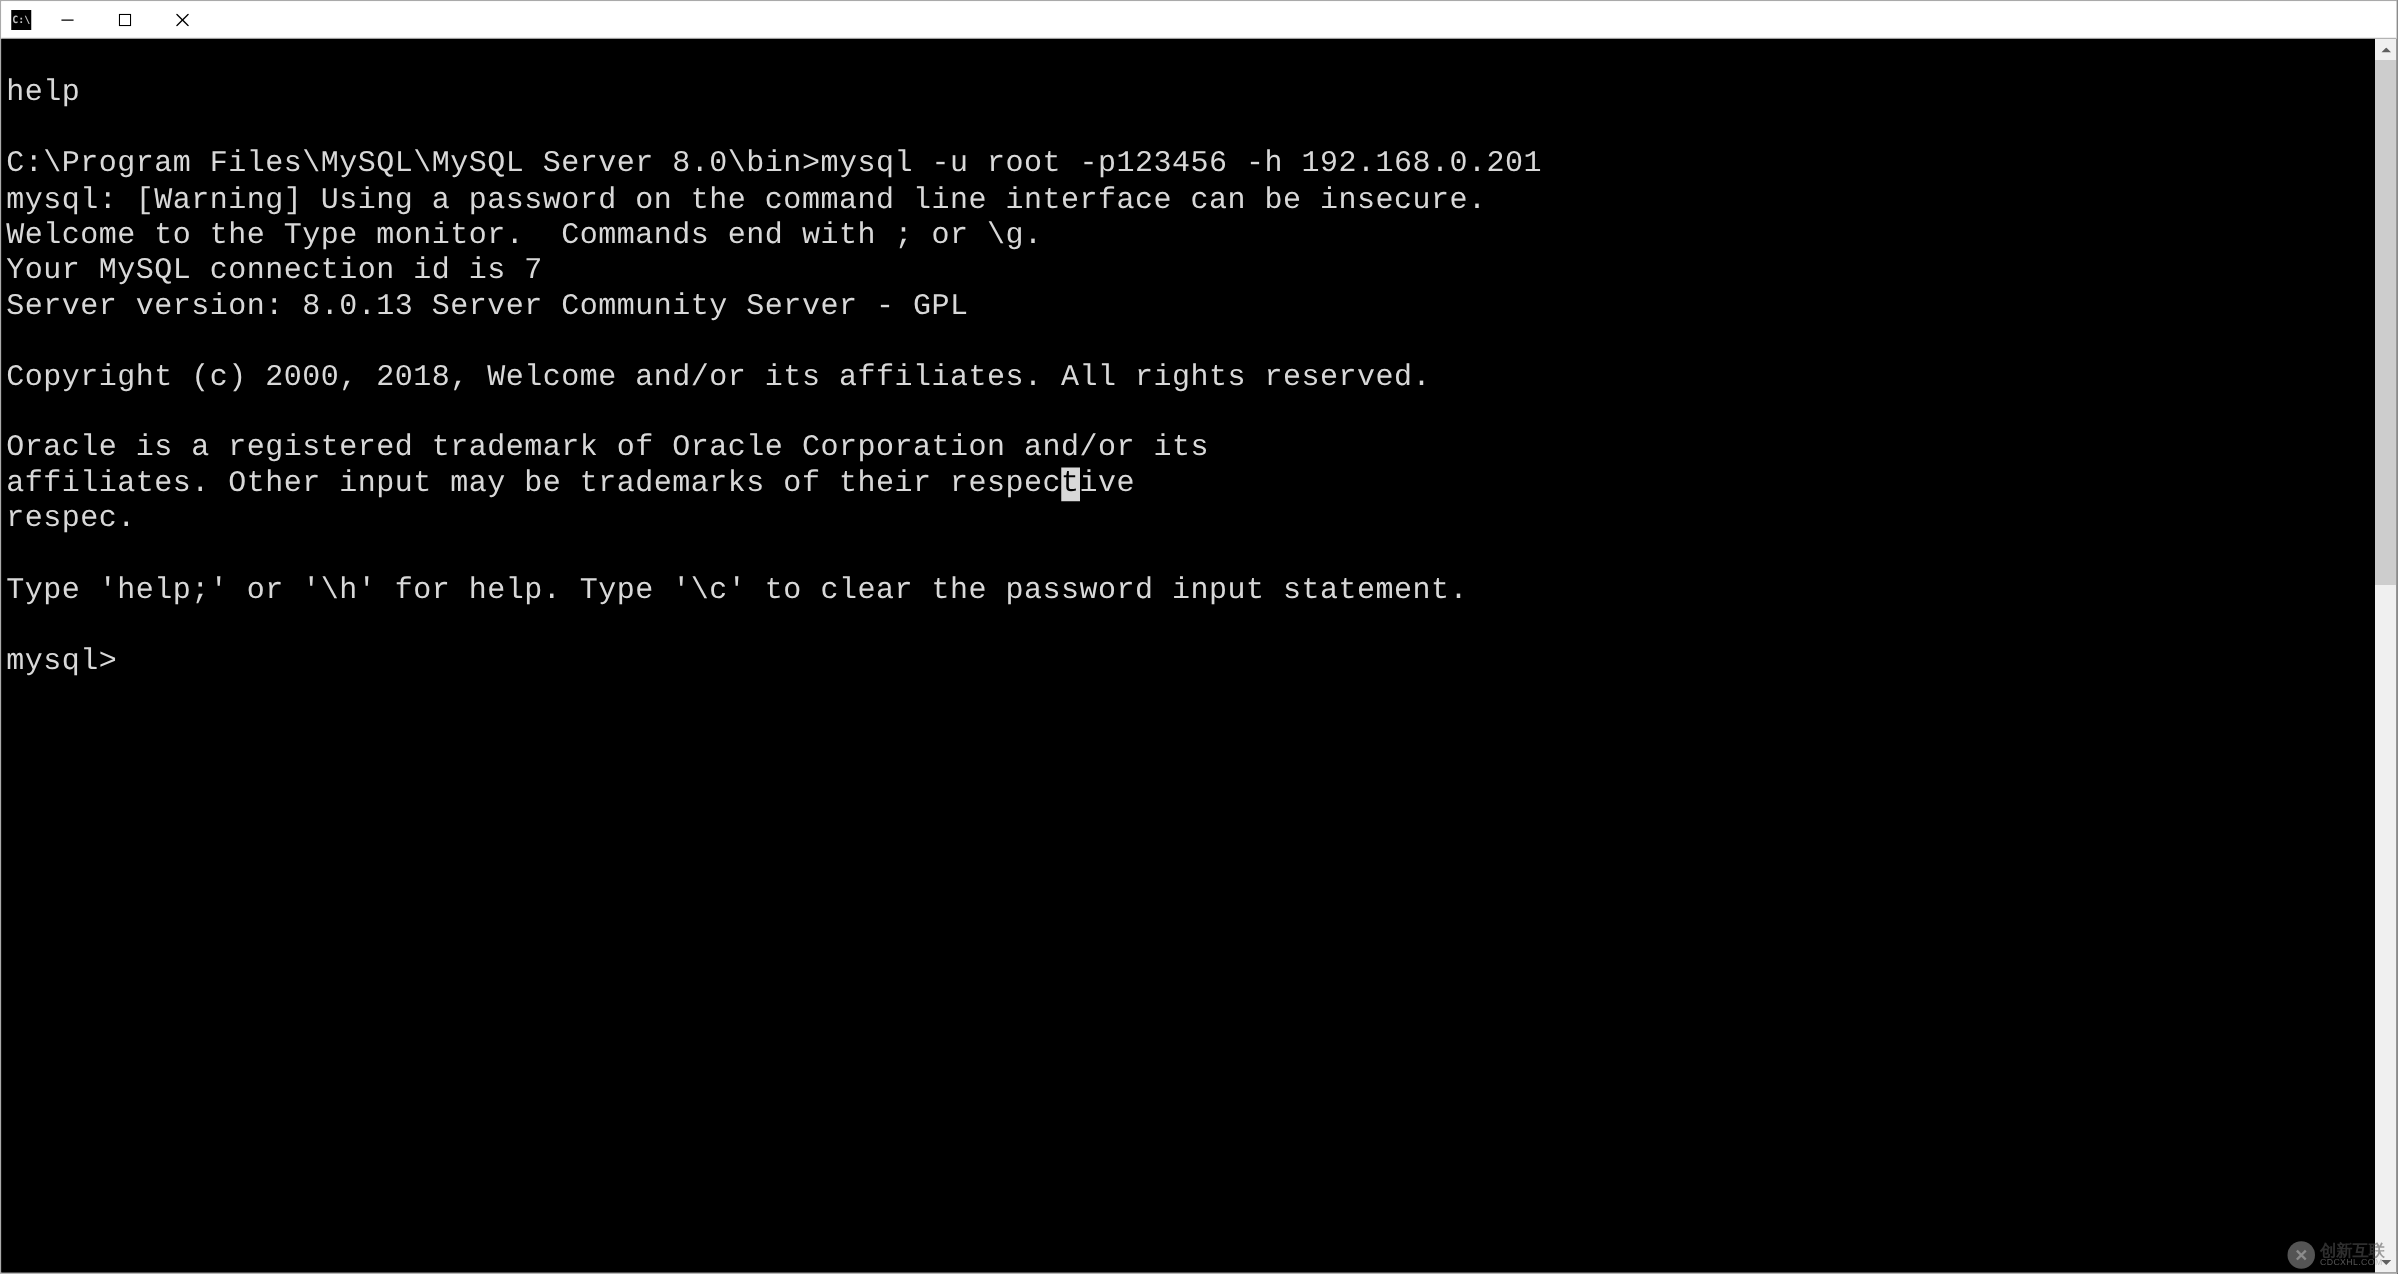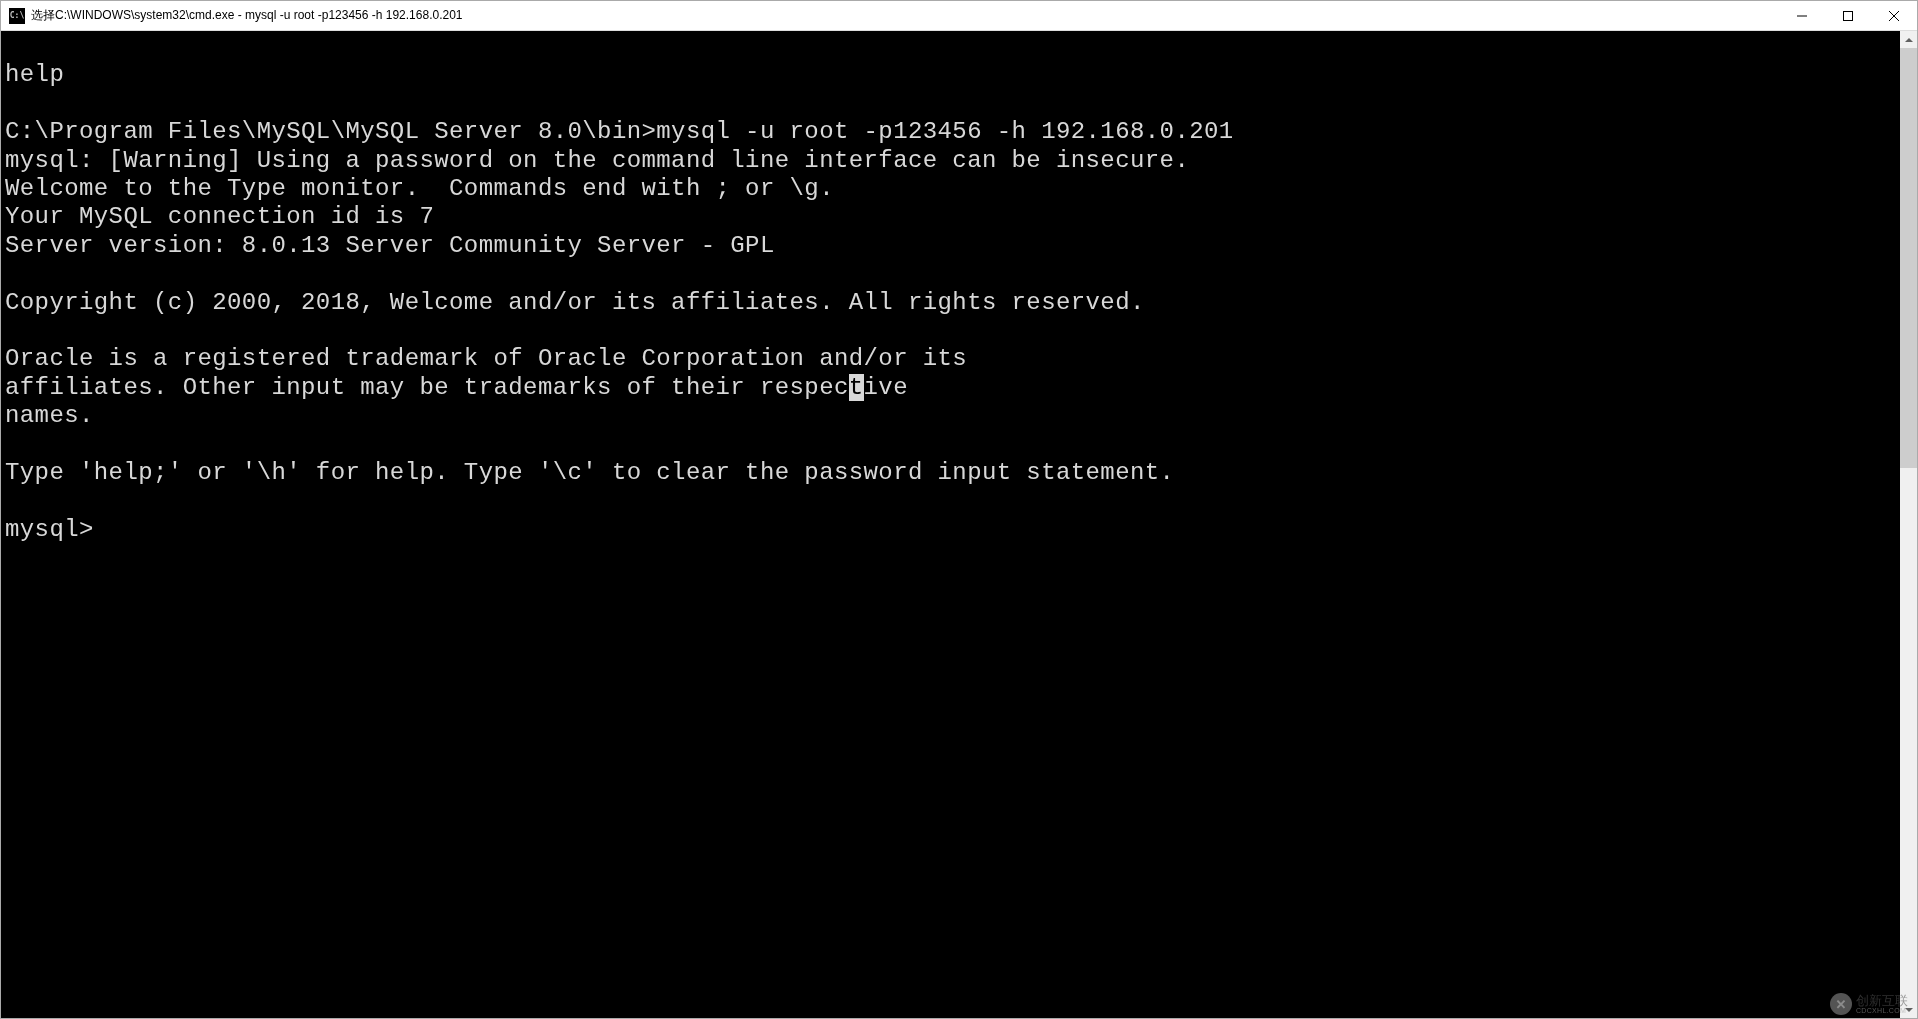--- a/index.html
+++ b/index.html
@@ -148,36 +148,35 @@
       font-weight: bold;
     }
     .watermark-text {
       display: flex;
       flex-direction: column;
       line-height: 1.05;
     }
     .watermark-text .t1 {
       font-size: 13px;
       color: #555;
-      font-weight: 400;
+      font-weight: 700;
     }
     .watermark-text .t2 {
       font-size: 7px;
       color: #999;
       letter-spacing: 0.3px;
     }
   </style>
 </head>
 <body>
 
 <div class="window">
 
   <div class="titlebar">
     <div class="titlebar-icon">C:\</div>
-    <div class="titlebar-text">选择C:\WINDOWS\system32\cmd.exe - mysql  -u root -p123456 -h 192.168.0.201</div>
     <div class="titlebar-controls">
       <button class="titlebar-btn">
         <svg width="10" height="10" viewBox="0 0 10 10">
             <line x1="0" y1="5" x2="10" y2="5"></line>
           </svg>
       </button>
       <button class="titlebar-btn">
         <svg width="10" height="10" viewBox="0 0 10 10">
             <rect x="0.5" y="0.5" width="9" height="9"></rect>
           </svg>
@@ -198,21 +197,21 @@
 <span class="line">C:\Program Files\MySQL\MySQL Server 8.0\bin&gt;mysql -u root -p123456 -h 192.168.0.201</span>
 <span class="line">mysql: [Warning] Using a password on the command line interface can be insecure.</span>
 <span class="line">Welcome to the Type monitor.  Commands end with ; or \g.</span>
 <span class="line">Your MySQL connection id is 7</span>
 <span class="line">Server version: 8.0.13 Server Community Server - GPL</span>
 <span class="line"></span>
 <span class="line">Copyright (c) 2000, 2018, Welcome and/or its affiliates. All rights reserved.</span>
 <span class="line"></span>
 <span class="line">Oracle is a registered trademark of Oracle Corporation and/or its</span>
 <span class="line"><span>affiliates. Other input may be trademarks of their respec</span><span class="cursor-block">t</span><span>ive</span></span>
-<span class="line">names.</span>
+<span class="line">respec.</span>
 <span class="line"></span>
 <span class="line">Type 'help;' or '\h' for help. Type '\c' to clear the password input statement.</span>
 <span class="line"></span>
 <span class="line">mysql&gt;</span>
     </div>
 
     <div class="scrollbar">
       <div class="scrollbar-btn up">
         <svg width="8" height="4" viewBox="0 0 8 4">
             <path d="M0 4 L4 0 L8 4 Z"></path>

